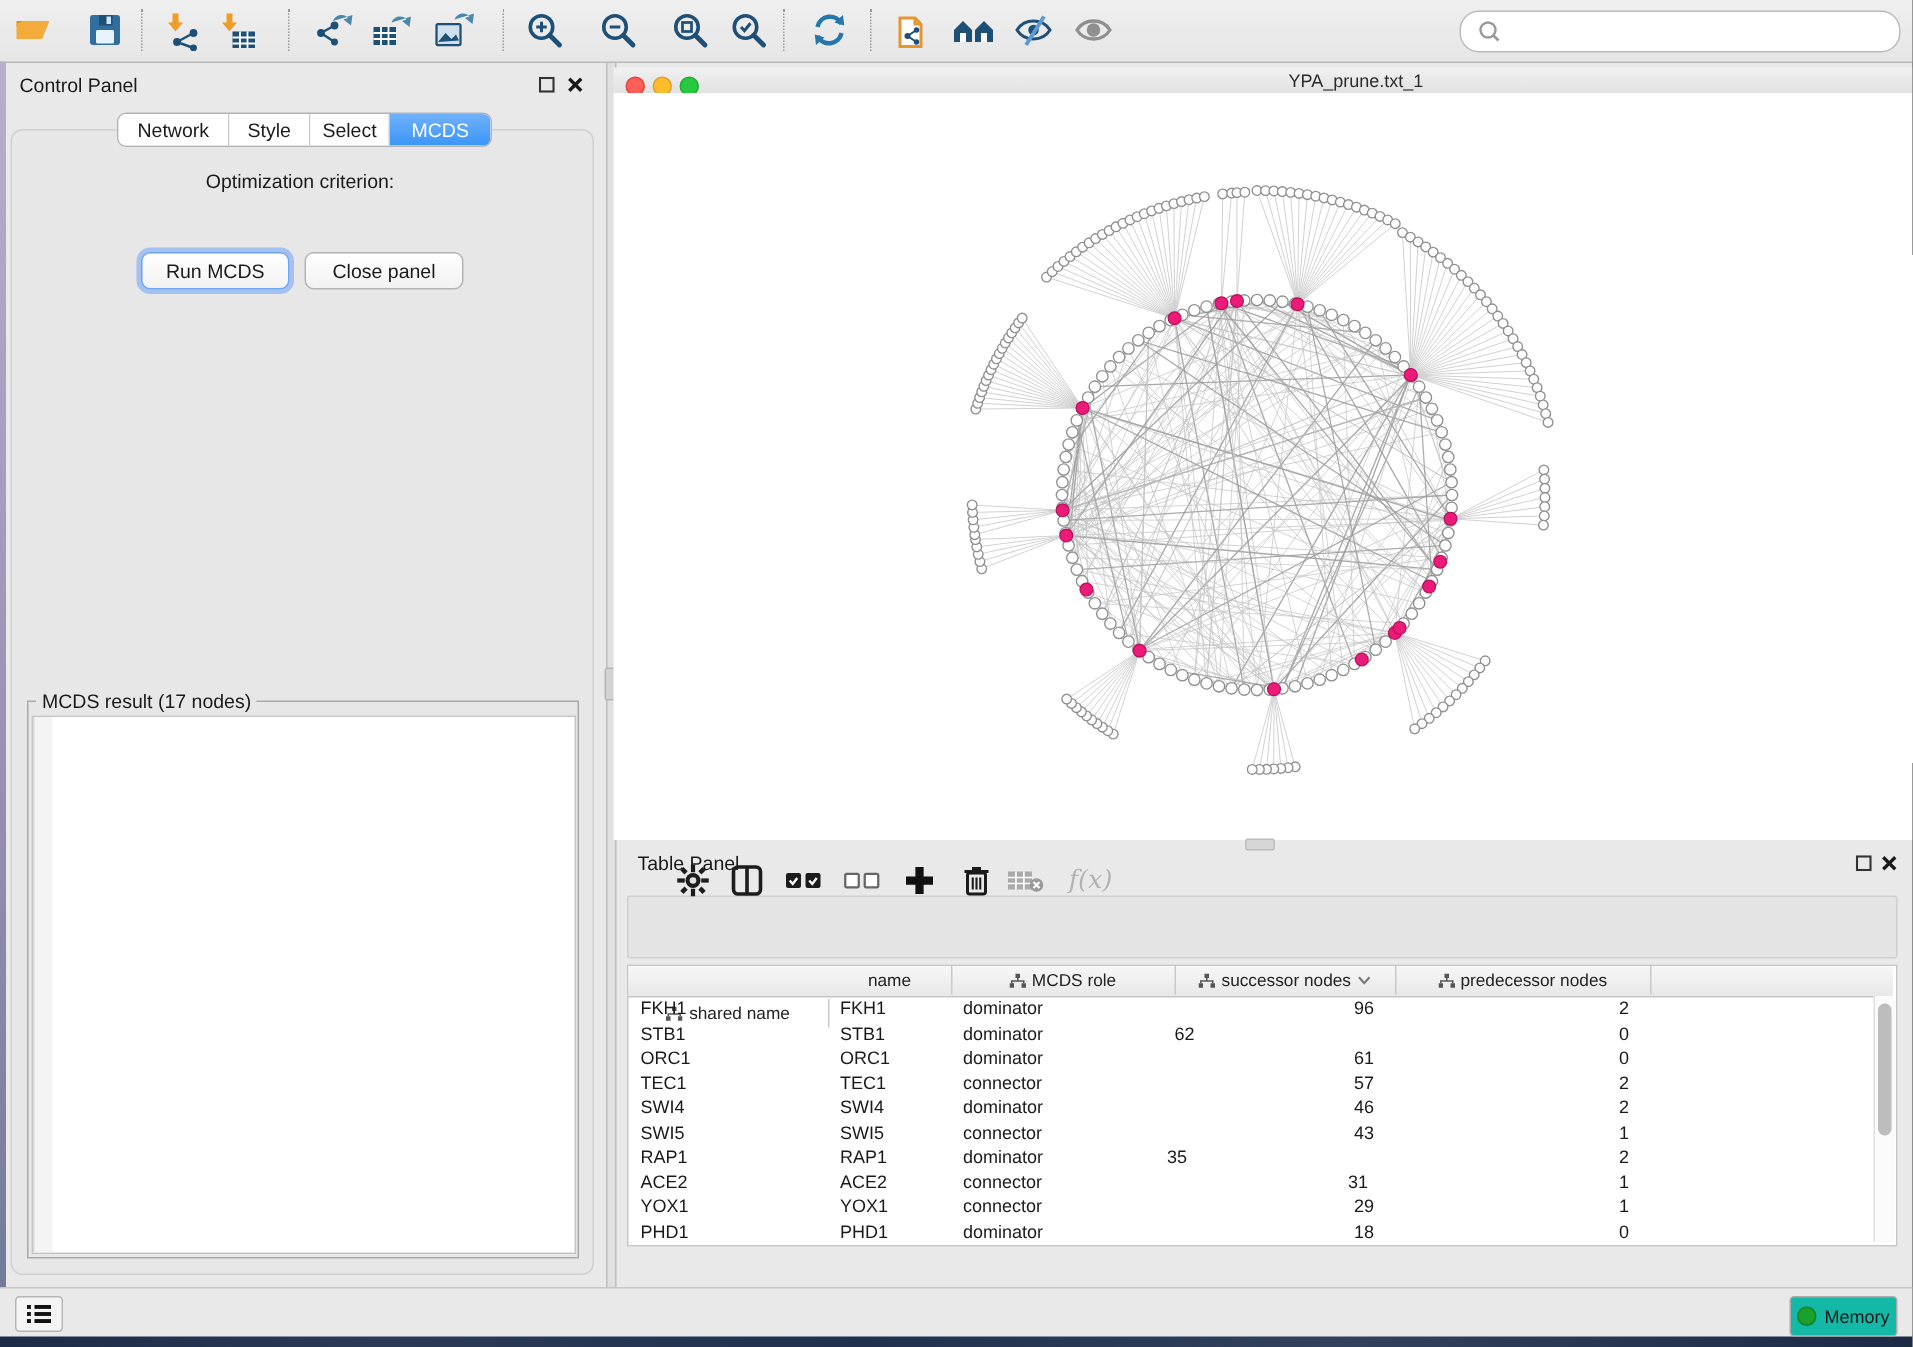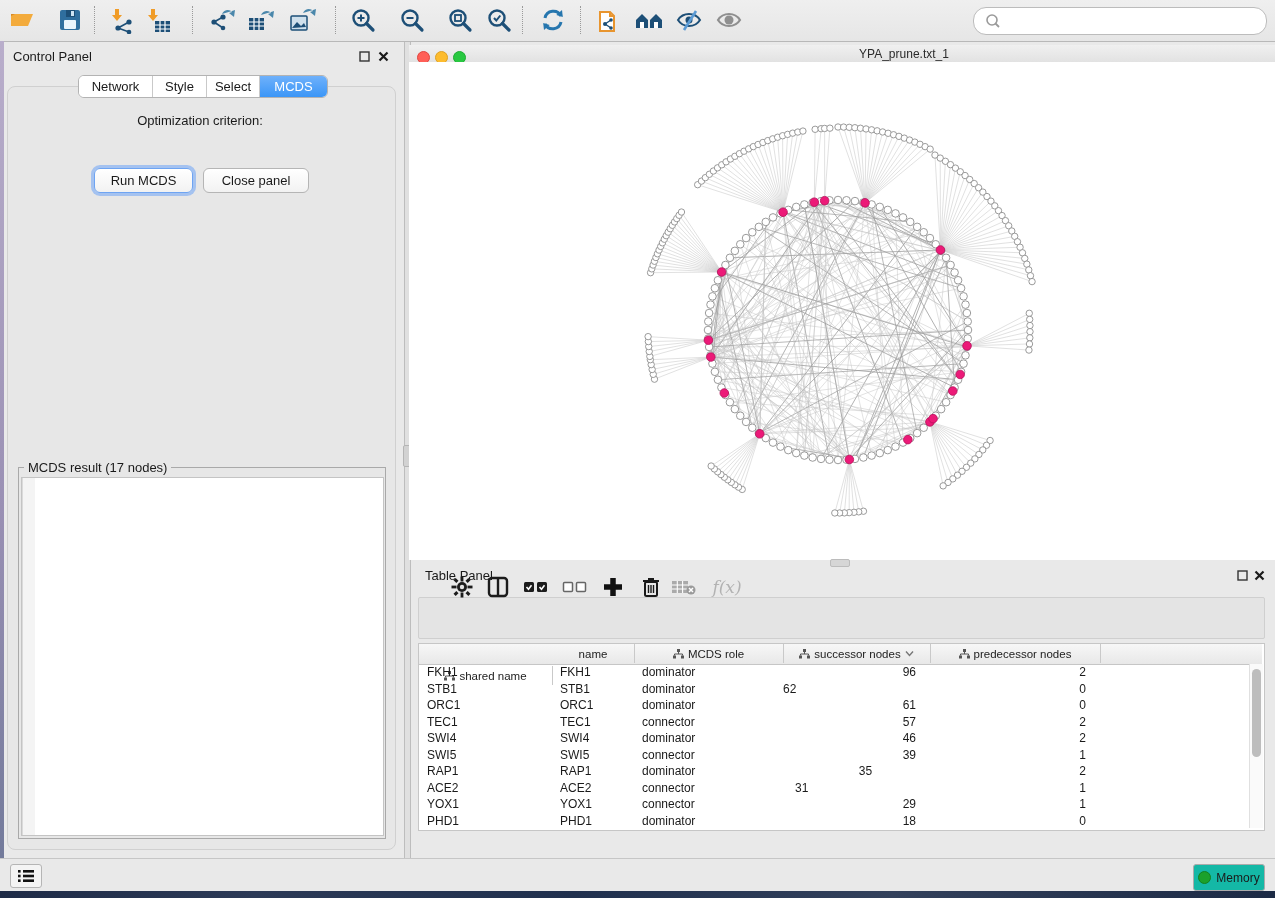--- a/index.html
+++ b/index.html
@@ -1037,35 +1037,35 @@
           <div class="td" style="left: 8px;">SWI4</div>
           <div class="td" style="left: 141px;">SWI4</div>
           <div class="td" style="left: 223px;">dominator</div>
           <div class="td" style="left: 364px; width: 133px; text-align: right;">46</div>
           <div class="td" style="left: 511px; width: 156px; text-align: right;">2</div>
         </div>
         <div class="trow" style="top: 82.5px;">
           <div class="td" style="left: 8px;">SWI5</div>
           <div class="td" style="left: 141px;">SWI5</div>
           <div class="td" style="left: 223px;">connector</div>
-          <div class="td" style="left: 364px; width: 133px; text-align: right;">39</div>
+          <div class="td" style="left: 364px; width: 133px; text-align: right;">43</div>
           <div class="td" style="left: 511px; width: 156px; text-align: right;">1</div>
         </div>
         <div class="trow" style="top: 99px;">
           <div class="td" style="left: 8px;">RAP1</div>
           <div class="td" style="left: 141px;">RAP1</div>
           <div class="td" style="left: 223px;">dominator</div>
-          <div class="td" style="left: 380px; width: 133px; text-align: center;">35</div>
+          <div class="td" style="left: 359px; width: 133px; text-align: left;">35</div>
           <div class="td" style="left: 511px; width: 156px; text-align: right;">2</div>
         </div>
         <div class="trow" style="top: 115.5px;">
           <div class="td" style="left: 8px;">ACE2</div>
           <div class="td" style="left: 141px;">ACE2</div>
           <div class="td" style="left: 223px;">connector</div>
-          <div class="td" style="left: 376px; width: 133px; ">31</div>
+          <div class="td" style="left: 360px; width: 133px; text-align: right;">31</div>
           <div class="td" style="left: 511px; width: 156px; text-align: right;">1</div>
         </div>
         <div class="trow" style="top: 132px;">
           <div class="td" style="left: 8px;">YOX1</div>
           <div class="td" style="left: 141px;">YOX1</div>
           <div class="td" style="left: 223px;">connector</div>
           <div class="td" style="left: 364px; width: 133px; text-align: right;">29</div>
           <div class="td" style="left: 511px; width: 156px; text-align: right;">1</div>
         </div>
         <div class="trow" style="top: 148.5px;">

